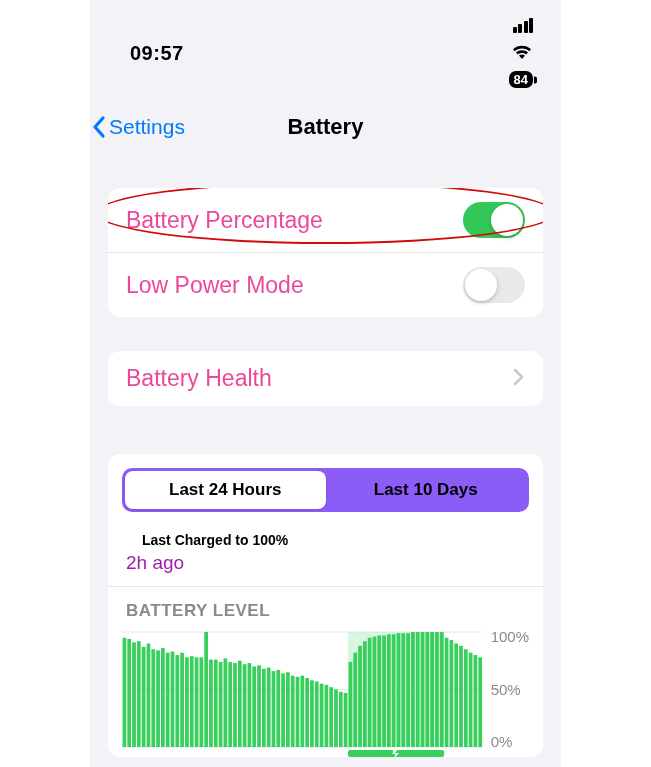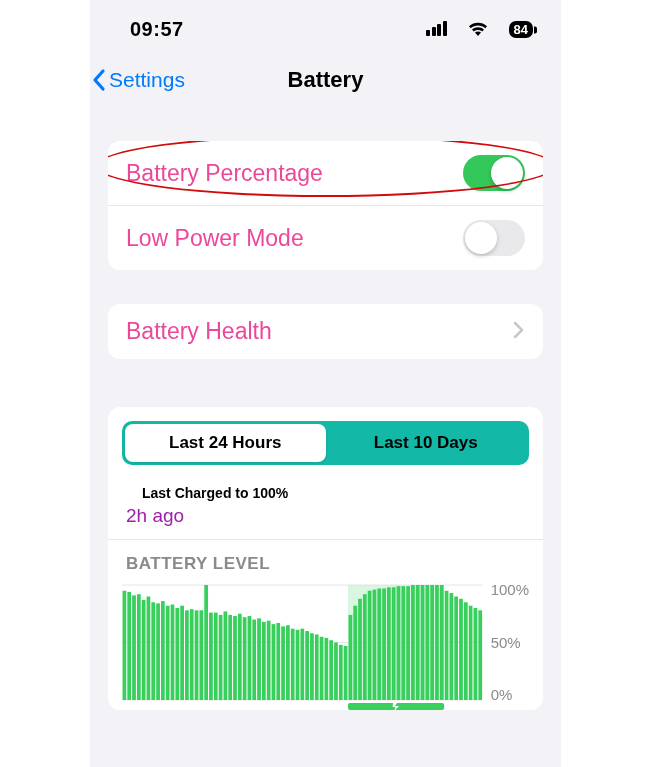--- a/index.html
+++ b/index.html
@@ -18,21 +18,21 @@
       overflow: hidden;
     }
     
     .status-bar {
       display: flex;
       justify-content: space-between;
       align-items: center;
       padding: 18px 28px 10px 40px;
     }
     .status-time { font-size: 20px; font-weight: 700; letter-spacing: 0.5px; }
-    .status-icons { display: flex; align-items: flex-start; gap: 20px; }
+    .status-icons { display: flex; align-items: flex-end; gap: 11px; flex-direction: column; }
     .signal-bars { display: flex; align-items: flex-end; gap: 1.5px; }
     .signal-bars span { width: 4px; background: #000; border-radius: 1px; }
     .signal-bars span:nth-child(1) { height: 6px; }
     .signal-bars span:nth-child(2) { height: 9px; }
     .signal-bars span:nth-child(3) { height: 12px; }
     .signal-bars span:nth-child(4) { height: 15px; }
     .wifi-icon svg { display: block; }
     .battery-pill {
       background: #000; color: #fff; font-size: 13px; font-weight: 700;
       border-radius: 7px; padding: 2px 5px; line-height: 1; position: relative;
@@ -80,21 +80,21 @@
     }
     
     .settings-group.single { margin-top: 34px; }
     .chevron-right { color: #c7c7cc; }
     
     .usage-card {
       background: #fff; border-radius: 12px; margin: 48px 18px 0;
       padding: 14px 14px 0;
     }
     .segmented {
-      display: flex; background: #14b8a6; border-radius: 10px; padding: 3px;
+      display: flex; background: #8b5cf6; border-radius: 10px; padding: 3px;
       margin-bottom: 20px;
     }
     .segment {
       flex: 1; text-align: center; font-size: 17px; font-weight: 600;
       color: #000; padding: 9px 0; border-radius: 8px; cursor: pointer;
     }
     .segment.active { background: #fff; box-shadow: 0 1px 3px rgba(0,0,0,0.12); }
     .segment.inactive { color: #000; }
     .charge-title { font-size: 14px; font-weight: 700; margin-left: 20px; }
     .charge-sub { font-size: 19px; color: #a21caf; margin: 4px 0 12px 4px; }

